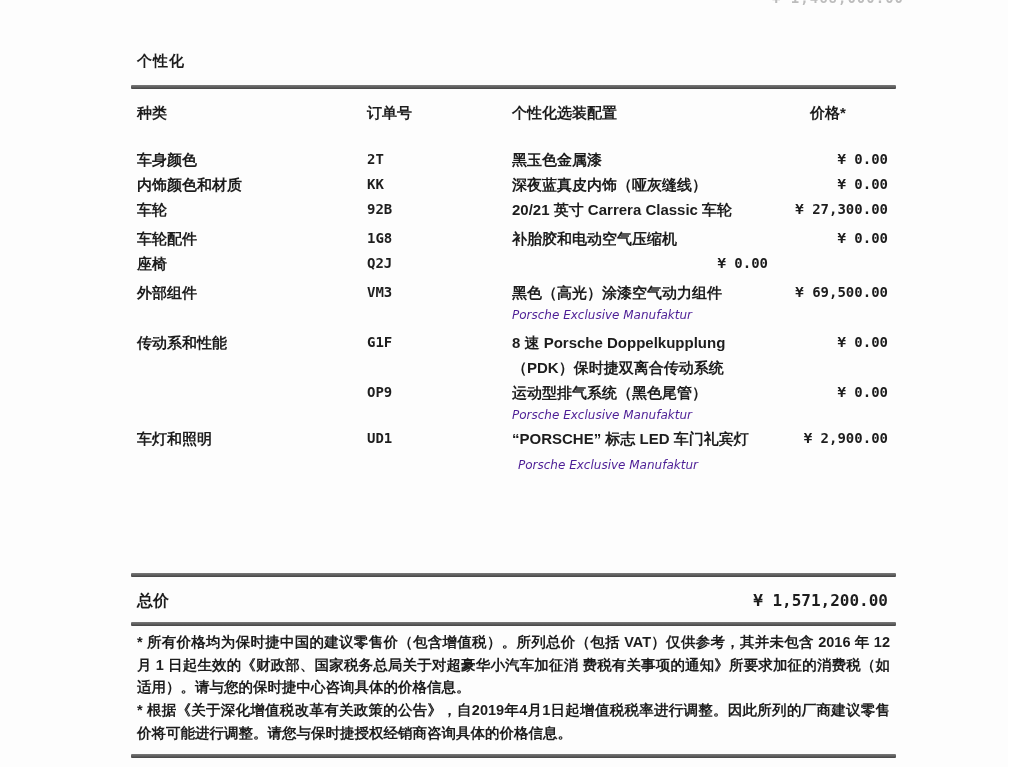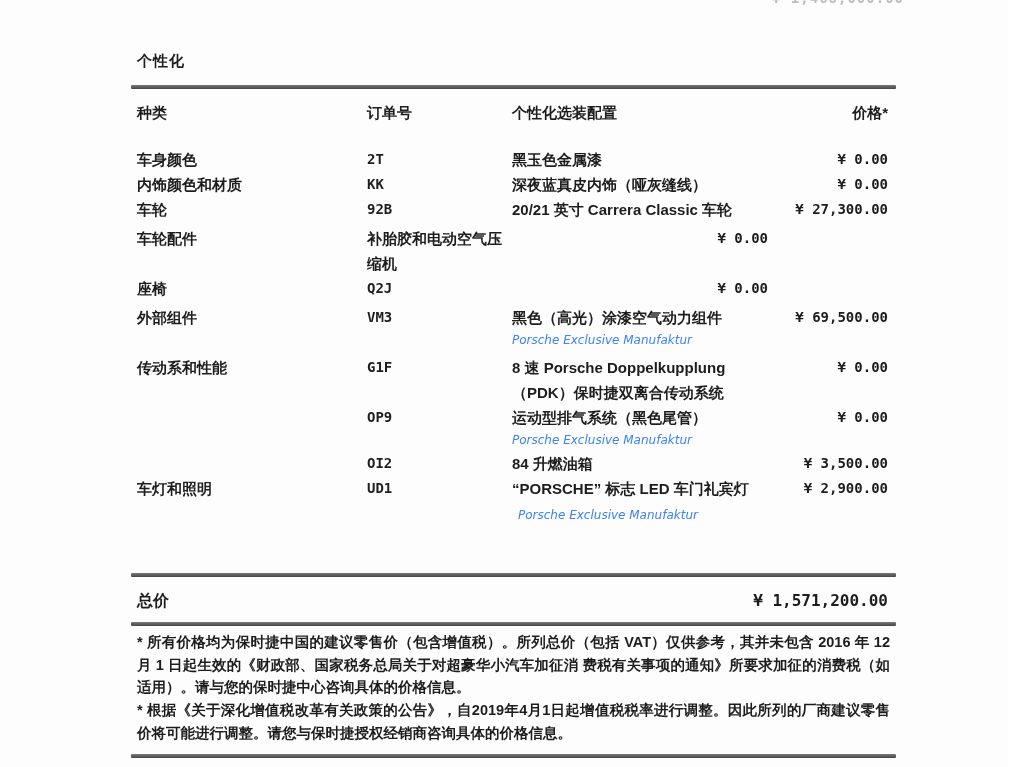--- a/index.html
+++ b/index.html
@@ -51,39 +51,39 @@
   .rule-3 { top: 622px; }
   .rule-4 { top: 754px; }
   .thead {
     position: absolute;
     top: 104px;
     left: 0; right: 0;
     display: grid;
     grid-template-columns: 230px 145px 256px 1fr;
     font-size: 15px;
   }
-  .thead .h-price { text-align: right; }
+  .thead .h-price { text-align: center; }
   .tbody {
     position: absolute;
     top: 147px;
     left: 0; right: 0;
   }
   .trow {
     display: grid;
     grid-template-columns: 230px 145px 256px 1fr;
     font-size: 15px;
     line-height: 25px;
   }
   .trow.gap { margin-top: 4px; }
   .c-code, .c-price { font-family: "DejaVu Sans Mono", "Liberation Mono", monospace; font-size: 14px; }
   .c-price { text-align: right; white-space: nowrap; }
   .sub {
     font-size: 12px;
     line-height: 21px;
-    color: #3b82f6;
+    color: #4c1d95;
     font-style: italic;
     font-weight: normal;
     font-family: "DejaVu Sans", sans-serif;
   }
   .sub-inline { display: inline; margin-left: 6px; }
   .total-row {
     position: absolute;
     top: 591px;
     left: 0; right: 0;
     display: flex;
@@ -139,20 +139,21 @@
 
       <div class="trow">
         <div class="c-cat">车轮</div>
         <div class="c-code">92B</div>
         <div class="c-desc">20/21 英寸 Carrera Classic 车轮</div>
         <div class="c-price">¥ 27,300.00</div>
       </div>
 
       <div class="trow gap">
         <div class="c-cat">车轮配件</div>
+        <div class="c-code">1G8</div>
         <div class="c-desc">补胎胶和电动空气压缩机</div>
         <div class="c-price">¥ 0.00</div>
       </div>
 
       <div class="trow">
         <div class="c-cat">座椅</div>
         <div class="c-code">Q2J</div>
         <div class="c-price">¥ 0.00</div>
       </div>
 
@@ -176,26 +177,20 @@
       <div class="trow">
         <div class="c-cat"></div>
         <div class="c-code">OP9</div>
         <div class="c-desc">
           <span>运动型排气系统（黑色尾管）</span>
           <div class="sub">Porsche Exclusive Manufaktur</div>
         </div>
         <div class="c-price">¥ 0.00</div>
       </div>
 
-      <div class="trow">
-        <div class="c-cat"></div>
-        <div class="c-code">OI2</div>
-        <div class="c-desc">84 升燃油箱</div>
-        <div class="c-price">¥ 3,500.00</div>
-      </div>
 
       <div class="trow">
         <div class="c-cat">车灯和照明</div>
         <div class="c-code">UD1</div>
         <div class="c-desc">
           <span>“PORSCHE” 标志 LED 车门礼宾灯</span>
           <span class="sub sub-inline">Porsche Exclusive Manufaktur</span>
         </div>
         <div class="c-price">¥ 2,900.00</div>
       </div>

